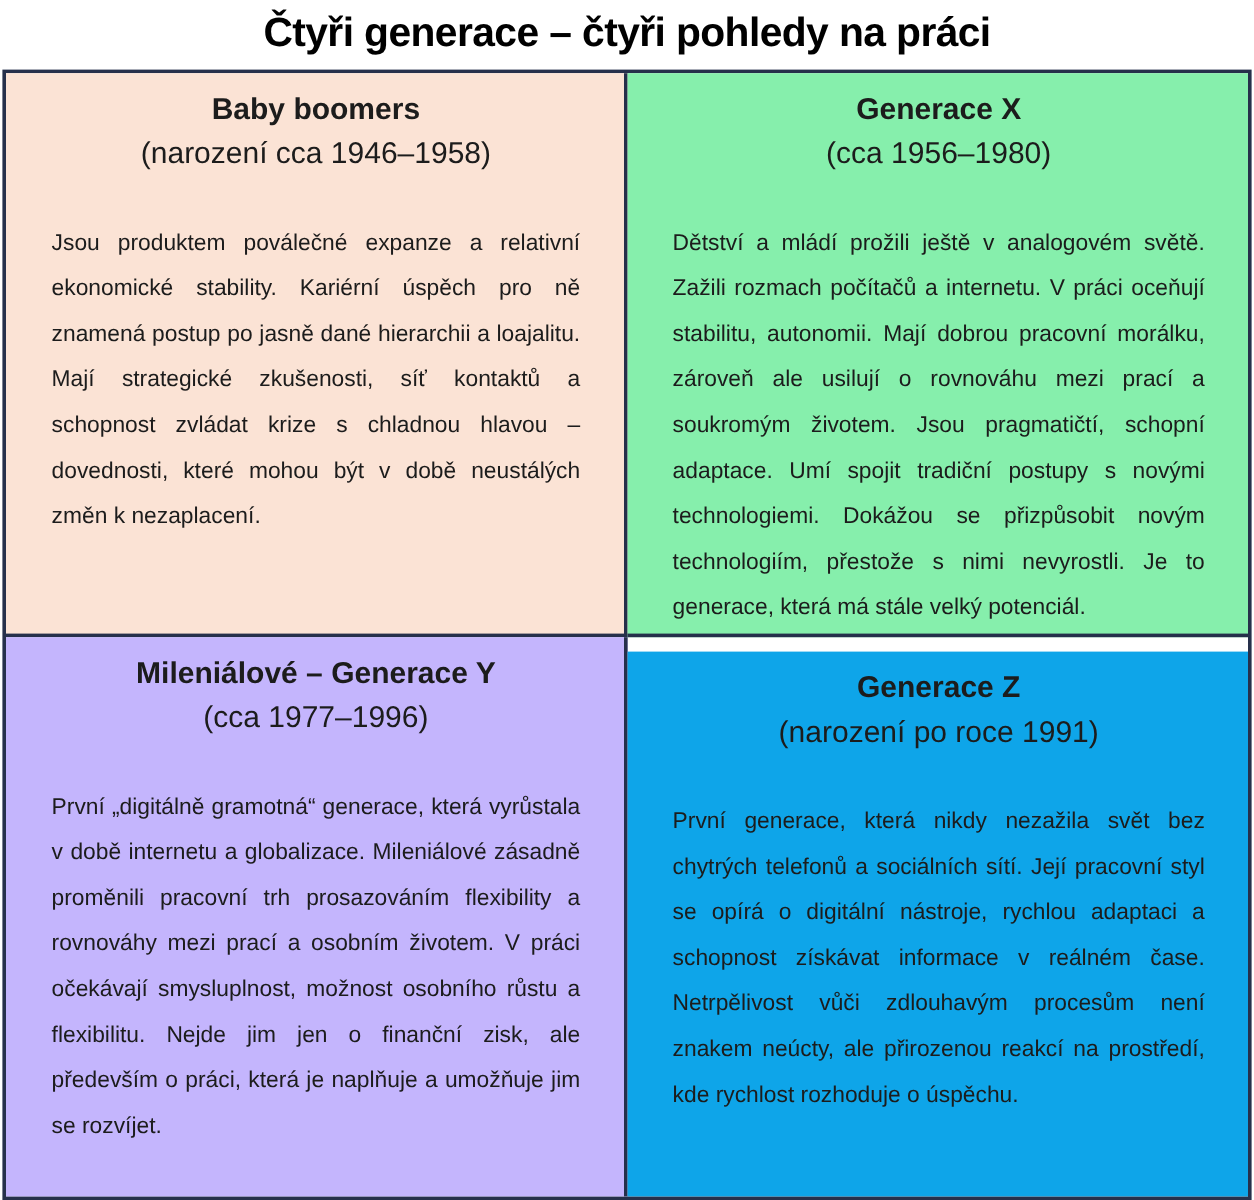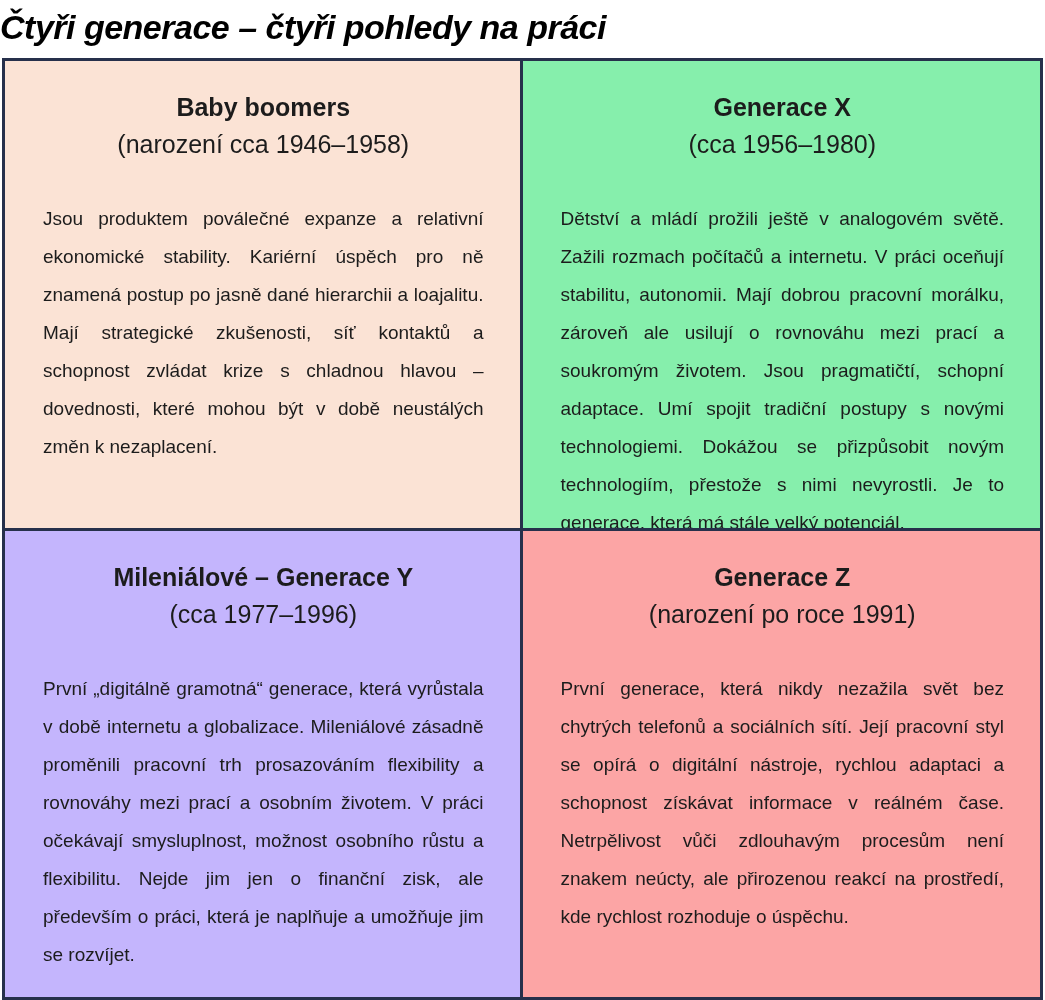--- a/index.html
+++ b/index.html
@@ -14,42 +14,41 @@
   }
   .page {
     position: relative;
     width: 1045px;
     height: 1000px;
   }
   h1.title {
     margin: 0;
     height: 56px;
     line-height: 54px;
-    text-align: left;
+    text-align: center;
     font-size: 34px;
     font-weight: 900;
     letter-spacing: -0.5px;
     color: #000000;
-    font-style: italic;
   }
   .grid {
     position: absolute;
     top: 58px;
     left: 2px;
     right: 2px;
     bottom: 0;
     box-sizing: border-box;
     display: grid;
     grid-template-columns: 1fr 1fr;
     grid-template-rows: 471fr 466fr;
     border: 3px solid #26304b;
   }
   .cell {
     box-sizing: border-box;
-    padding: 28px 36px 20px 38px;
+    padding: 12px 36px 20px 38px;
     overflow: hidden;
   }
   .cell.tl, .cell.bl { border-right: 3px solid #26304b; }
   .cell.tl, .cell.tr { border-bottom: 3px solid #26304b; }
   .cell-head {
     text-align: center;
     font-size: 25px;
     line-height: 37px;
   }
   .cell-heading { font-weight: bold; }
@@ -88,21 +87,21 @@
     </section>
 
     <section class="cell bl" style="background-color: #c4b5fd;">
       <header class="cell-head">
         <div class="cell-heading">Mileniálové – Generace Y</div>
         <div class="cell-subheading">(cca 1977–1996)</div>
       </header>
       <p class="cell-body">První „digitálně gramotná“ generace, která vyrůstala v době internetu a globalizace. Mileniálové zásadně proměnili pracovní trh prosazováním flexibility a rovnováhy mezi prací a osobním životem. V práci očekávají smysluplnost, možnost osobního růstu a flexibilitu. Nejde jim jen o finanční zisk, ale především o práci, která je naplňuje a umožňuje jim se rozvíjet.</p>
     </section>
 
-    <section class="cell br" style="background-color: #fca5a5;">
+    <section class="cell br" style="background-color: #0ea5e9; margin-top: 12px;">
       <header class="cell-head">
         <div class="cell-heading">Generace Z</div>
         <div class="cell-subheading">(narození po roce 1991)</div>
       </header>
       <p class="cell-body">První generace, která nikdy nezažila svět bez chytrých telefonů a sociálních sítí. Její pracovní styl se opírá o digitální nástroje, rychlou adaptaci a schopnost získávat informace v reálném čase. Netrpělivost vůči zdlouhavým procesům není znakem neúcty, ale přirozenou reakcí na prostředí, kde rychlost rozhoduje o úspěchu.</p>
     </section>
 
   </div>
 </div>
 

